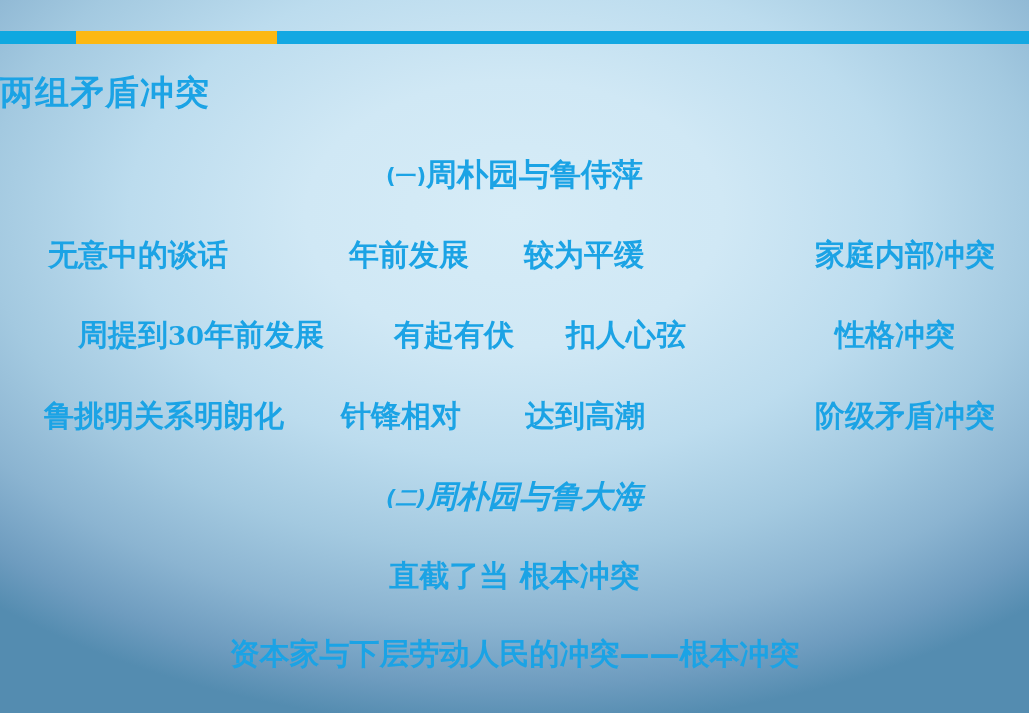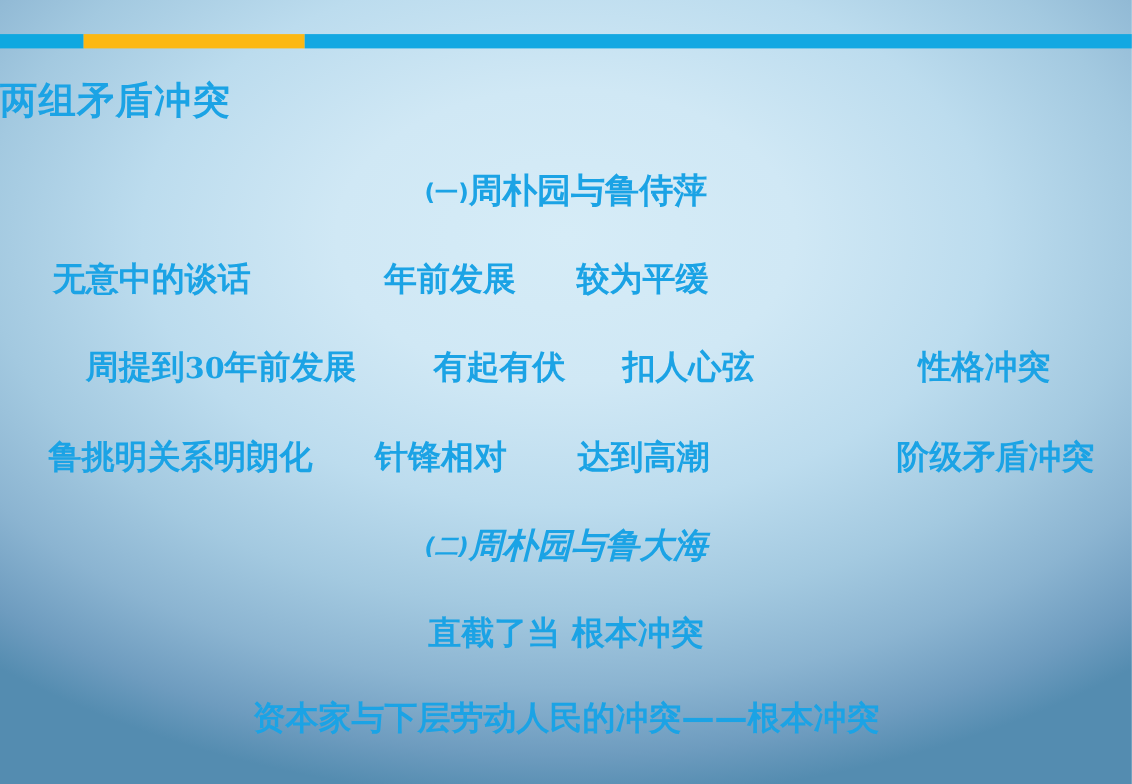--- a/index.html
+++ b/index.html
@@ -165,20 +165,21 @@
   <div class="txt" id="title">两组矛盾冲突</div>
 
   <div class="txt section-head" id="sec1">
     <span class="marker">(一)</span><span>周朴园与鲁侍萍</span>
   </div>
 
   <div class="row" id="row1">
     <span class="cell c1">无意中的谈话</span>
     <span class="cell c2">年前发展</span>
     <span class="cell c3">较为平缓</span>
+    <span class="cell c4">家庭内部冲突</span>
   </div>
 
   <div class="row" id="row2">
     <span class="cell c1b"><span>周提到</span><span class="num">30</span><span>年前发展</span></span>
     <span class="cell c2b">有起有伏</span>
     <span class="cell c3b">扣人心弦</span>
     <span class="cell c4b">性格冲突</span>
   </div>
 
   <div class="row" id="row3">

